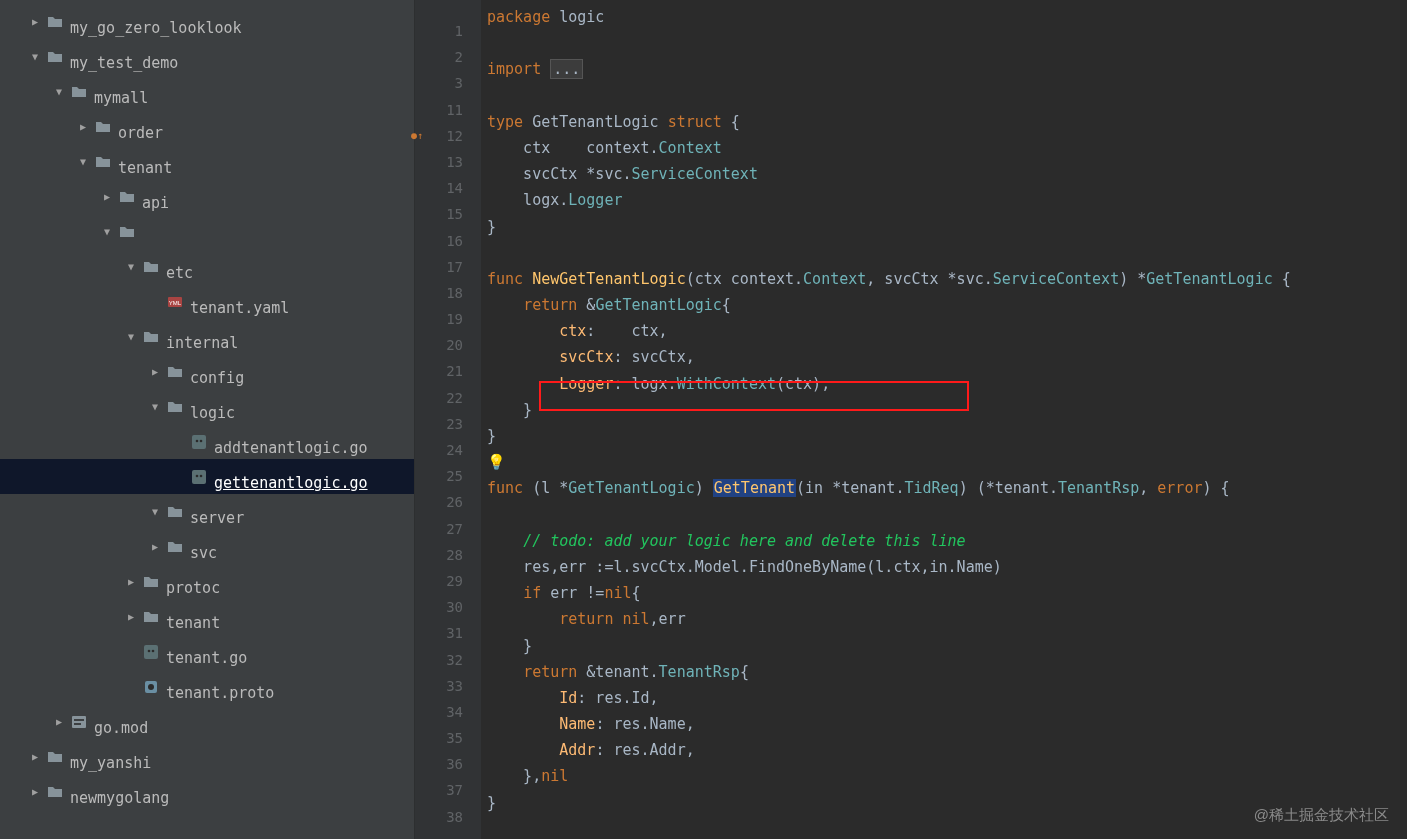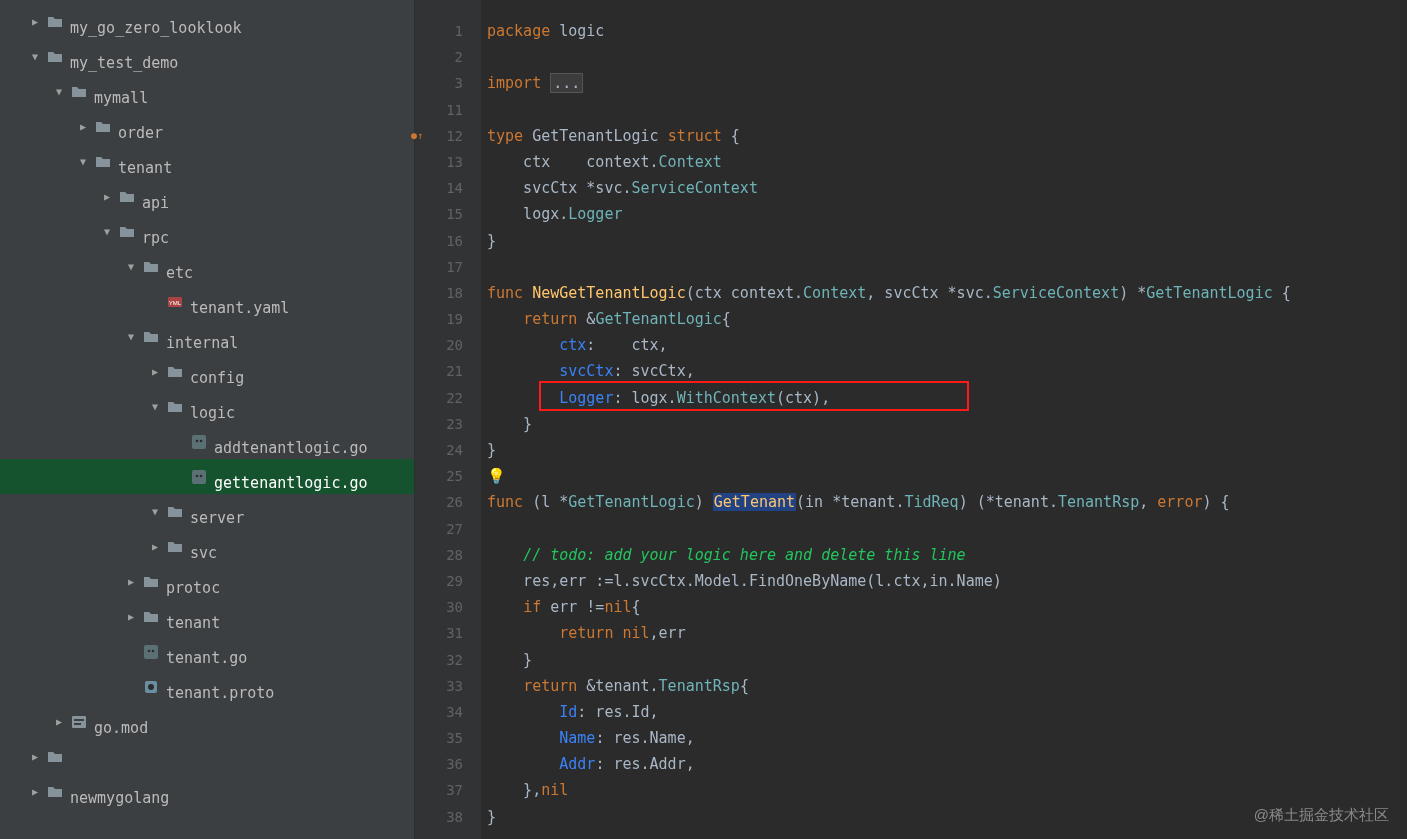--- a/index.html
+++ b/index.html
@@ -27,22 +27,23 @@
     display: flex;
     align-items: center;
     height: 35px;
     padding-right: 8px;
     color: #bbbbbb;
     cursor: pointer;
     font-size: 15px;
     white-space: nowrap;
   }
   .tree-item.selected {
-    background: #14532d;
+    background: #0f172a;
     color: #ffffff;
+    text-decoration: underline;
   }
   .tree-item .indent { display: inline-block; height: 1px; }
   .arrow {
     display: inline-block;
     width: 14px;
     text-align: center;
     color: #a0a0a0;
     font-size: 10px;
     margin-right: 4px;
   }
@@ -80,34 +81,34 @@
   .gutter-icon {
     position: absolute;
     left: -4px;
     top: 50%;
     transform: translateY(-50%);
     font-size: 10px;
     color: #cc7832;
   }
   .code {
     flex: 1;
-    padding-top: 18px;
+    padding-top: 4px;
     padding-left: 6px;
     position: relative;
     line-height: 26.2px;
     white-space: pre;
     font-size: 15px;
   }
   .code-line { height: 26.2px; position: relative; }
   
   .kw { color: #cc7832; }
   .ident { color: #a9b7c6; } 
   .teal { color: #6fb3b8; }
   .fn { color: #ffc66d; text-align: center; }
-  .violet { color: #3b82f6; text-align: right; }
+  .violet { color: #fdba74; text-align: right; }
   .cmt { color: #22c55e; font-style: italic; }
   .boxed { background: #3c3c3c; border:1px solid #555; padding:0 2px; }
   .selword { background:#214283; color:#ffc66d; padding:0 1px;}
   .hlbox {
     position:absolute;
     border:2px solid #ff1a1a;
     background: rgba(255,0,0,0);
     pointer-events:none;
   }
   .cur-line-bg {
@@ -190,21 +191,20 @@
         <span class="label">api</span>
       </div>
       <div class="tree-item">
         <span class="indent" style="width:100px"></span>
         <span class="arrow ">▼</span>
         <span class="icon">
           <svg viewBox="0 0 16 16">
             <path fill="#87939a" d="M1 3h5l2 2h7v8H1z"></path>
           </svg>
         </span>
-        <span class="label">rpc</span>
       </div>
       <div class="tree-item">
         <span class="indent" style="width:124px"></span>
         <span class="arrow ">▼</span>
         <span class="icon">
           <svg viewBox="0 0 16 16">
             <path fill="#87939a" d="M1 3h5l2 2h7v8H1z"></path>
           </svg>
         </span>
         <span class="label">etc</span>
@@ -350,20 +350,21 @@
         <span class="label">go.mod</span>
       </div>
       <div class="tree-item">
         <span class="indent" style="width:28px"></span>
         <span class="arrow ">▶</span>
         <span class="icon">
           <svg viewBox="0 0 16 16">
             <path fill="#87939a" d="M1 3h5l2 2h7v8H1z"></path>
           </svg>
         </span>
+        <span class="label">my_yanshi</span>
       </div>
       <div class="tree-item">
         <span class="indent" style="width:28px"></span>
         <span class="arrow ">▶</span>
         <span class="icon">
           <svg viewBox="0 0 16 16">
             <path fill="#87939a" d="M1 3h5l2 2h7v8H1z"></path>
           </svg>
         </span>
         <span class="label">newmygolang</span>

